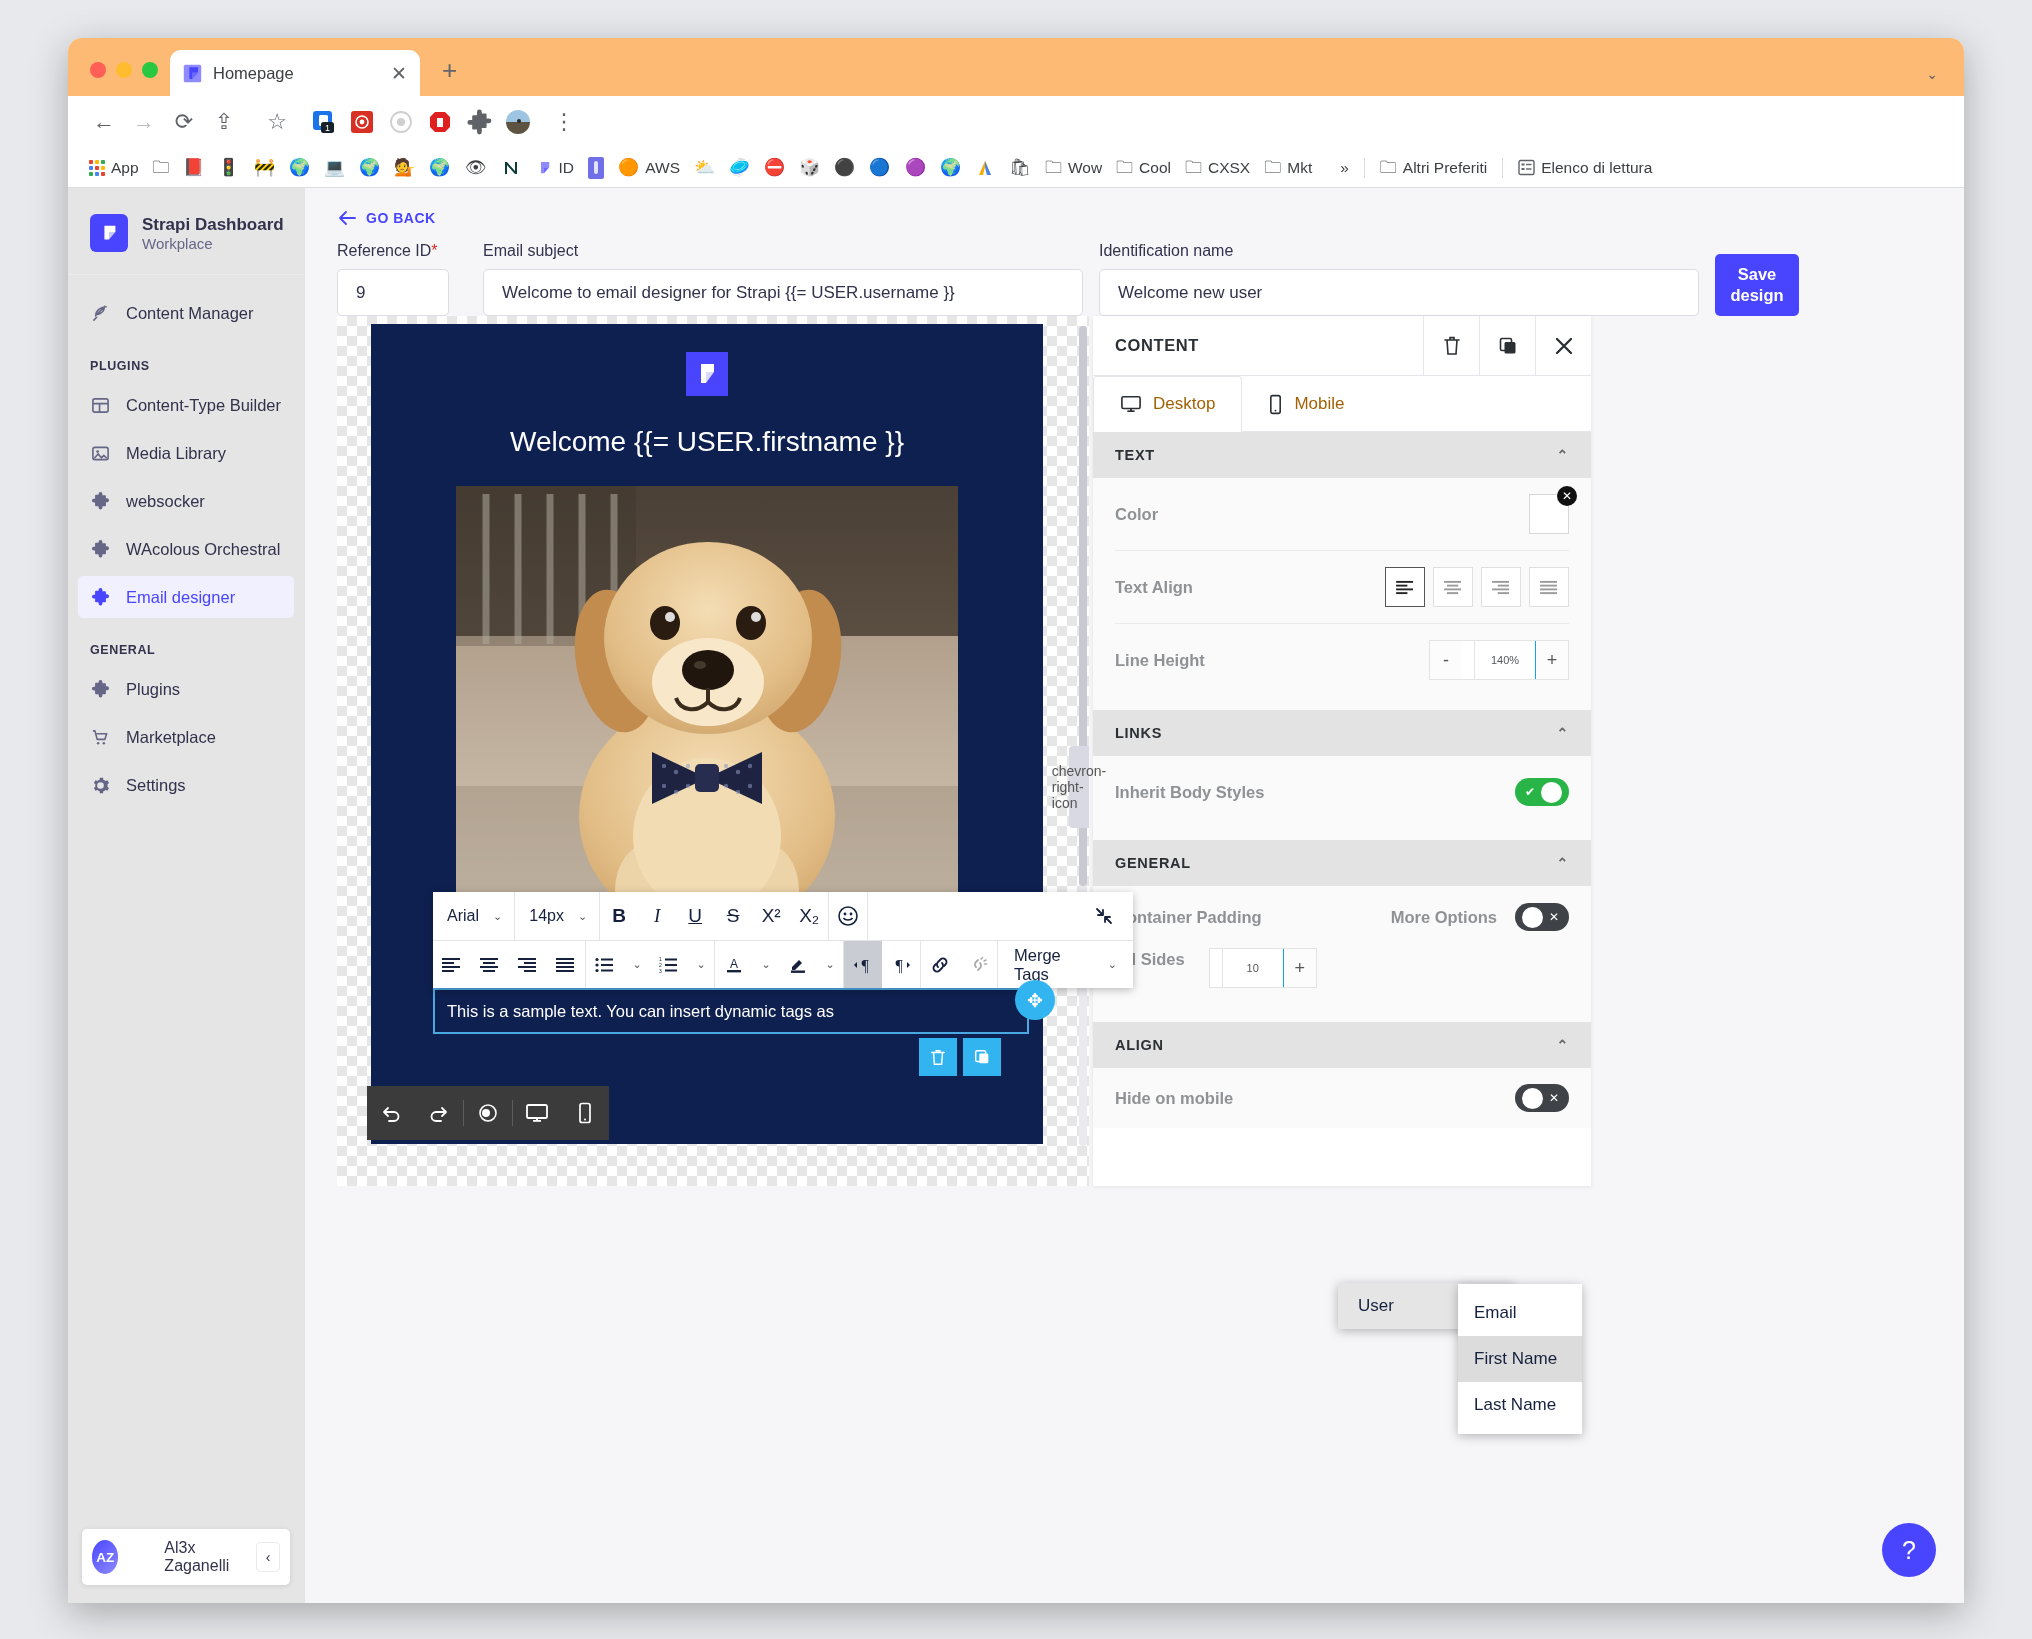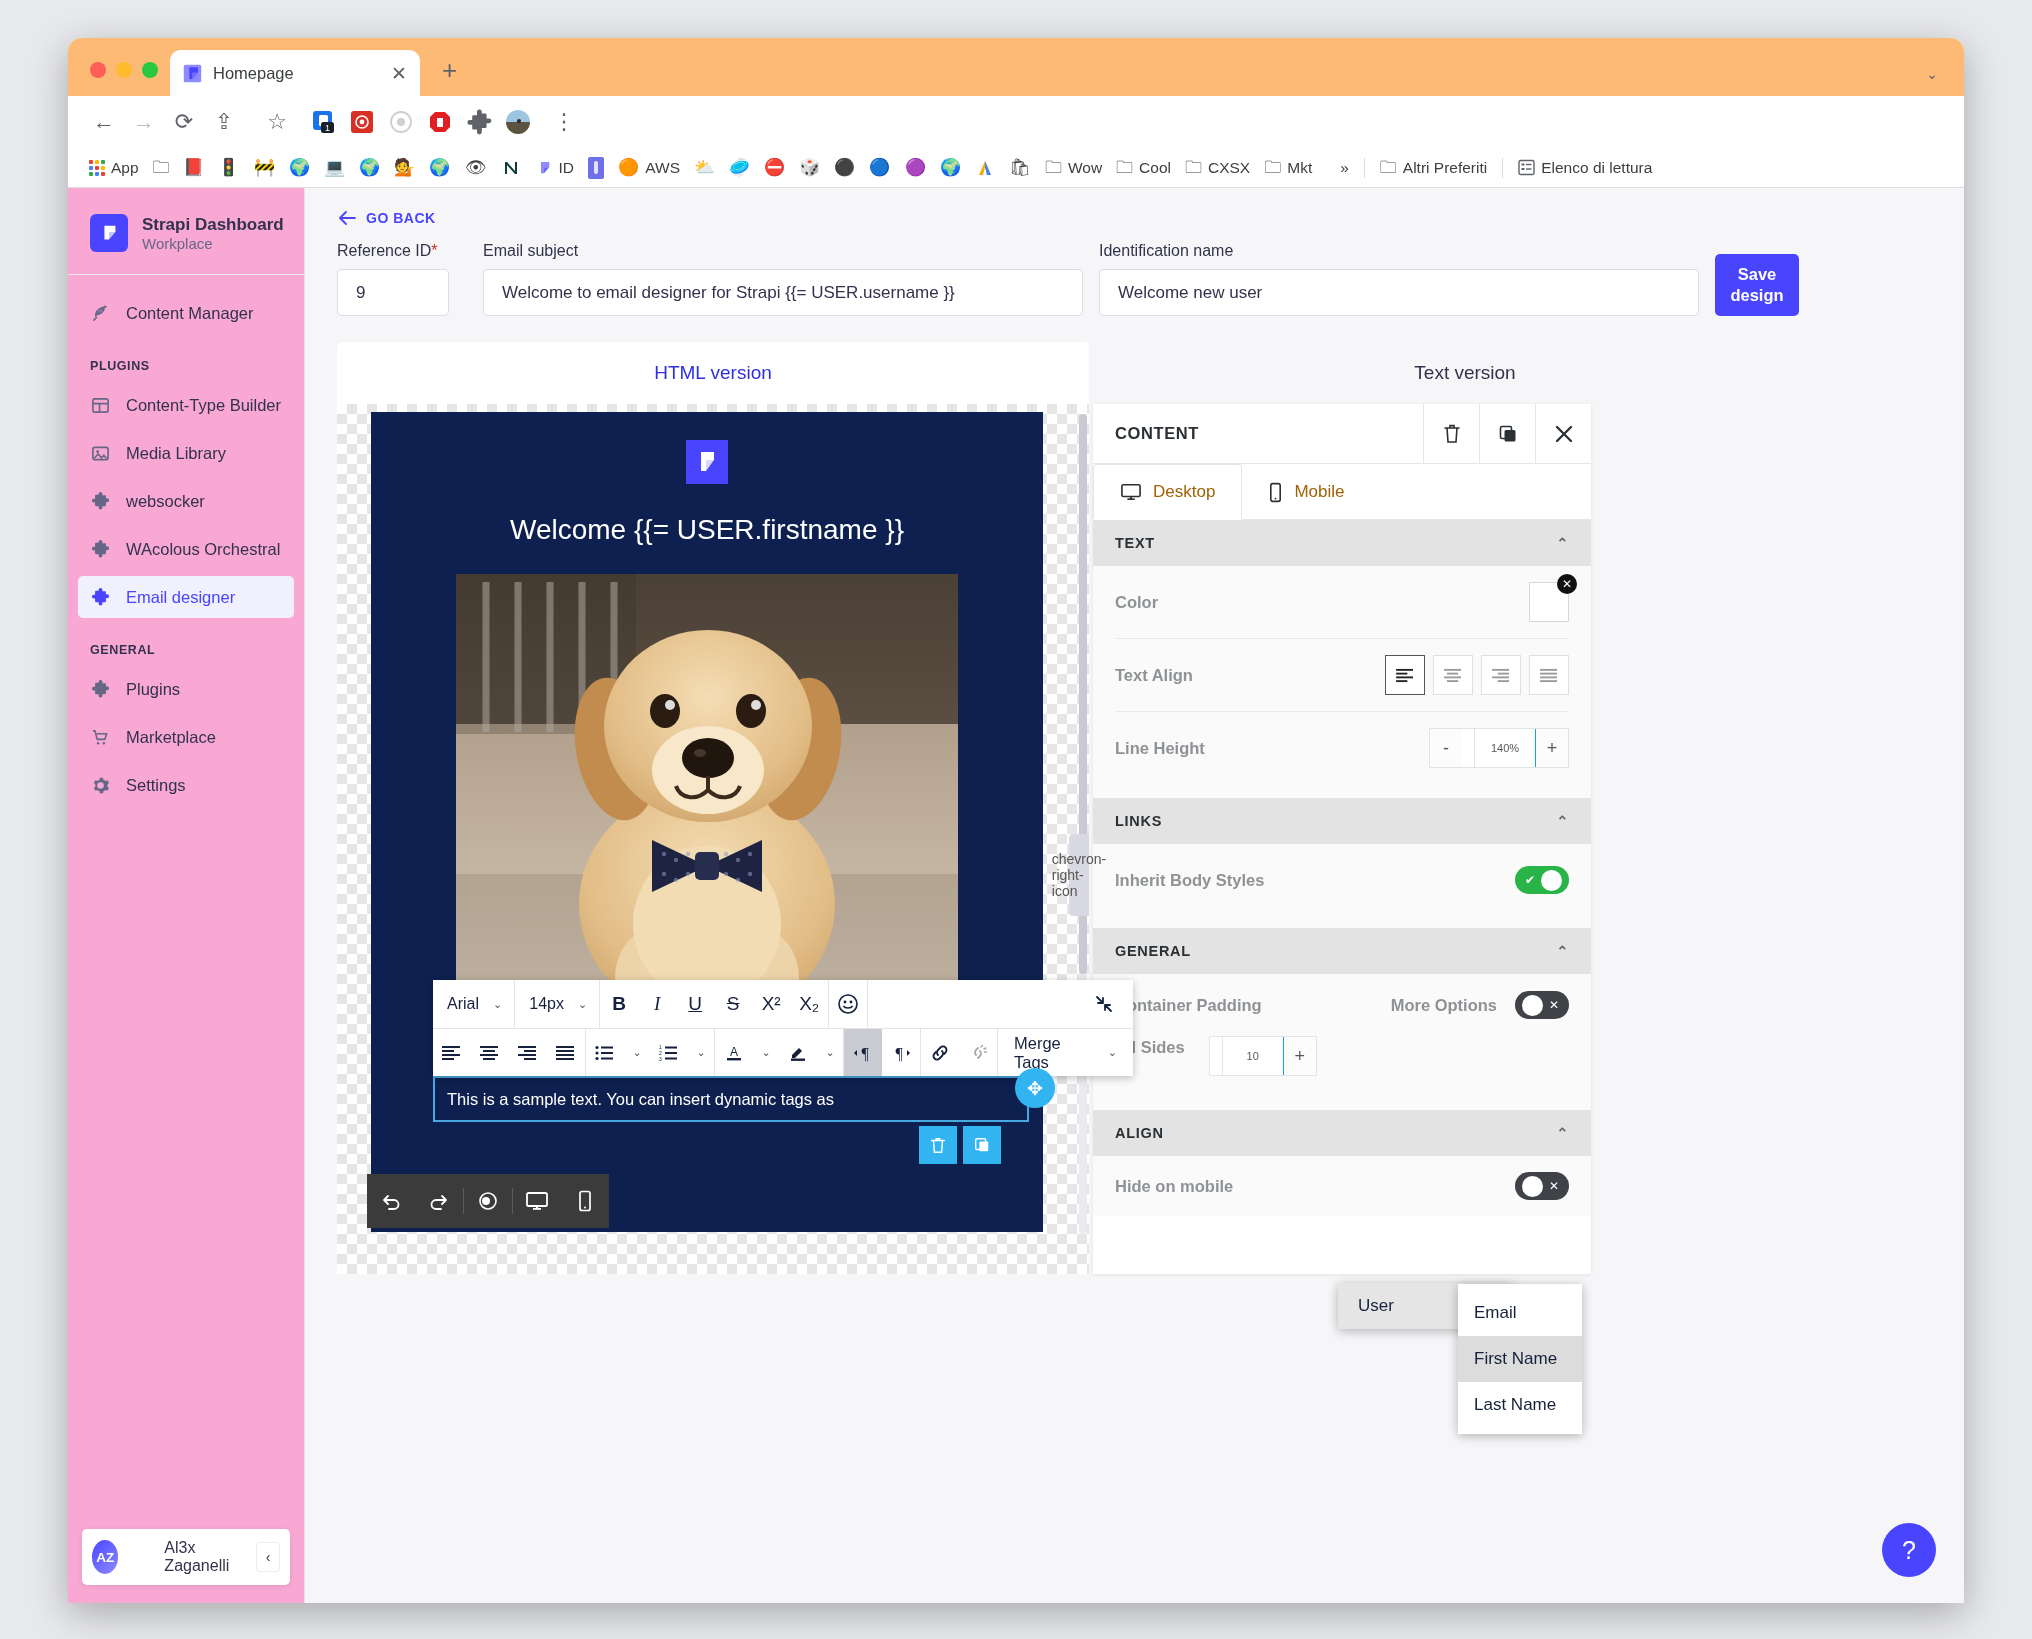--- a/index.html
+++ b/index.html
@@ -63,21 +63,21 @@
     font-size: 15.5px; color: #3c4043;
   }
   .bm { display: flex; align-items: center; gap: 6px; padding: 0 7px; white-space: nowrap; height: 30px;}
   .bm .gl { font-size: 17px; line-height: 1; }
   .bm-sep { width: 1px; height: 20px; background: #dadce0; margin: 0 8px; }
   .apps-grid { display: grid; grid-template-columns: repeat(3, 4px); grid-template-rows: repeat(3,4px); gap: 2px; }
   .apps-grid i { width: 4px; height: 4px; border-radius: 1px; display: block;}
   
   #app { position: absolute; left: 0; top: 150px; right: 0; bottom: 0; display: flex; background: #f6f6f9;}
   
-  #sidebar { width: 237px; background: #f9a8d4; border-right: 1px solid #e3e3ea; display: flex; flex-direction: column; position: relative;}
+  #sidebar { width: 237px; background: #e5e5e5; border-right: 1px solid #e3e3ea; display: flex; flex-direction: column; position: relative;}
   #brand { display: flex; align-items: center; gap: 14px; padding: 26px 18px 22px 22px; border-bottom: 1px solid #eaeaef;}
   #brand-logo { width: 38px; height: 38px; border-radius: 6px; background: #4945ff; display: flex; align-items:center; justify-content:center;}
   .brand-name { font-size: 17px; font-weight: bold; color: #32324d; line-height: 1.25; }
   .brand-sub { font-size: 15px; color: #666687; }
   .nav-section-label { font-size: 12.5px; font-weight: bold; letter-spacing: .6px; color: #32324d; padding: 22px 22px 8px 22px;}
   .nav-item { display: flex; align-items: center; gap: 16px; margin: 3px 10px; padding: 11px 12px; border-radius: 5px; font-size: 16.5px; color: #32324d;}
   .nav-item.active { background: #f0f0ff; color: #4945ff; font-weight: 500;}
   .nav-ico { width: 20px; height: 20px; flex: none; display:flex; align-items:center; justify-content:center;}
   #user-chip {
     position: absolute; left: 14px; right: 14px; bottom: 18px;
@@ -524,24 +524,20 @@
             <div class="fld-label">Email subject</div>
             <div class="txtinput">Welcome to email designer for Strapi {{= USER.username }}</div>
           </div>
           <div style="width:600px">
             <div class="fld-label">Identification name</div>
             <div class="txtinput">Welcome new user</div>
           </div>
           <div id="save-design">Save design</div>
         </div>
 
-        <div id="ver-tabs">
-          <div class="ver-tab active">HTML version</div>
-          <div class="ver-tab inactive">Text version</div>
-        </div>
       </div>
 
       <div id="editor-wrap" style="margin-left:32px;">
 
         <div id="canvas-col">
           <div id="checker"></div>
           <div id="email-body">
             <div id="email-logo">
               <svg width="24" height="26" viewBox="0 0 24 26">
                   <path d="M6 3h13v8h-8v11H6z" fill="#fff"></path>

